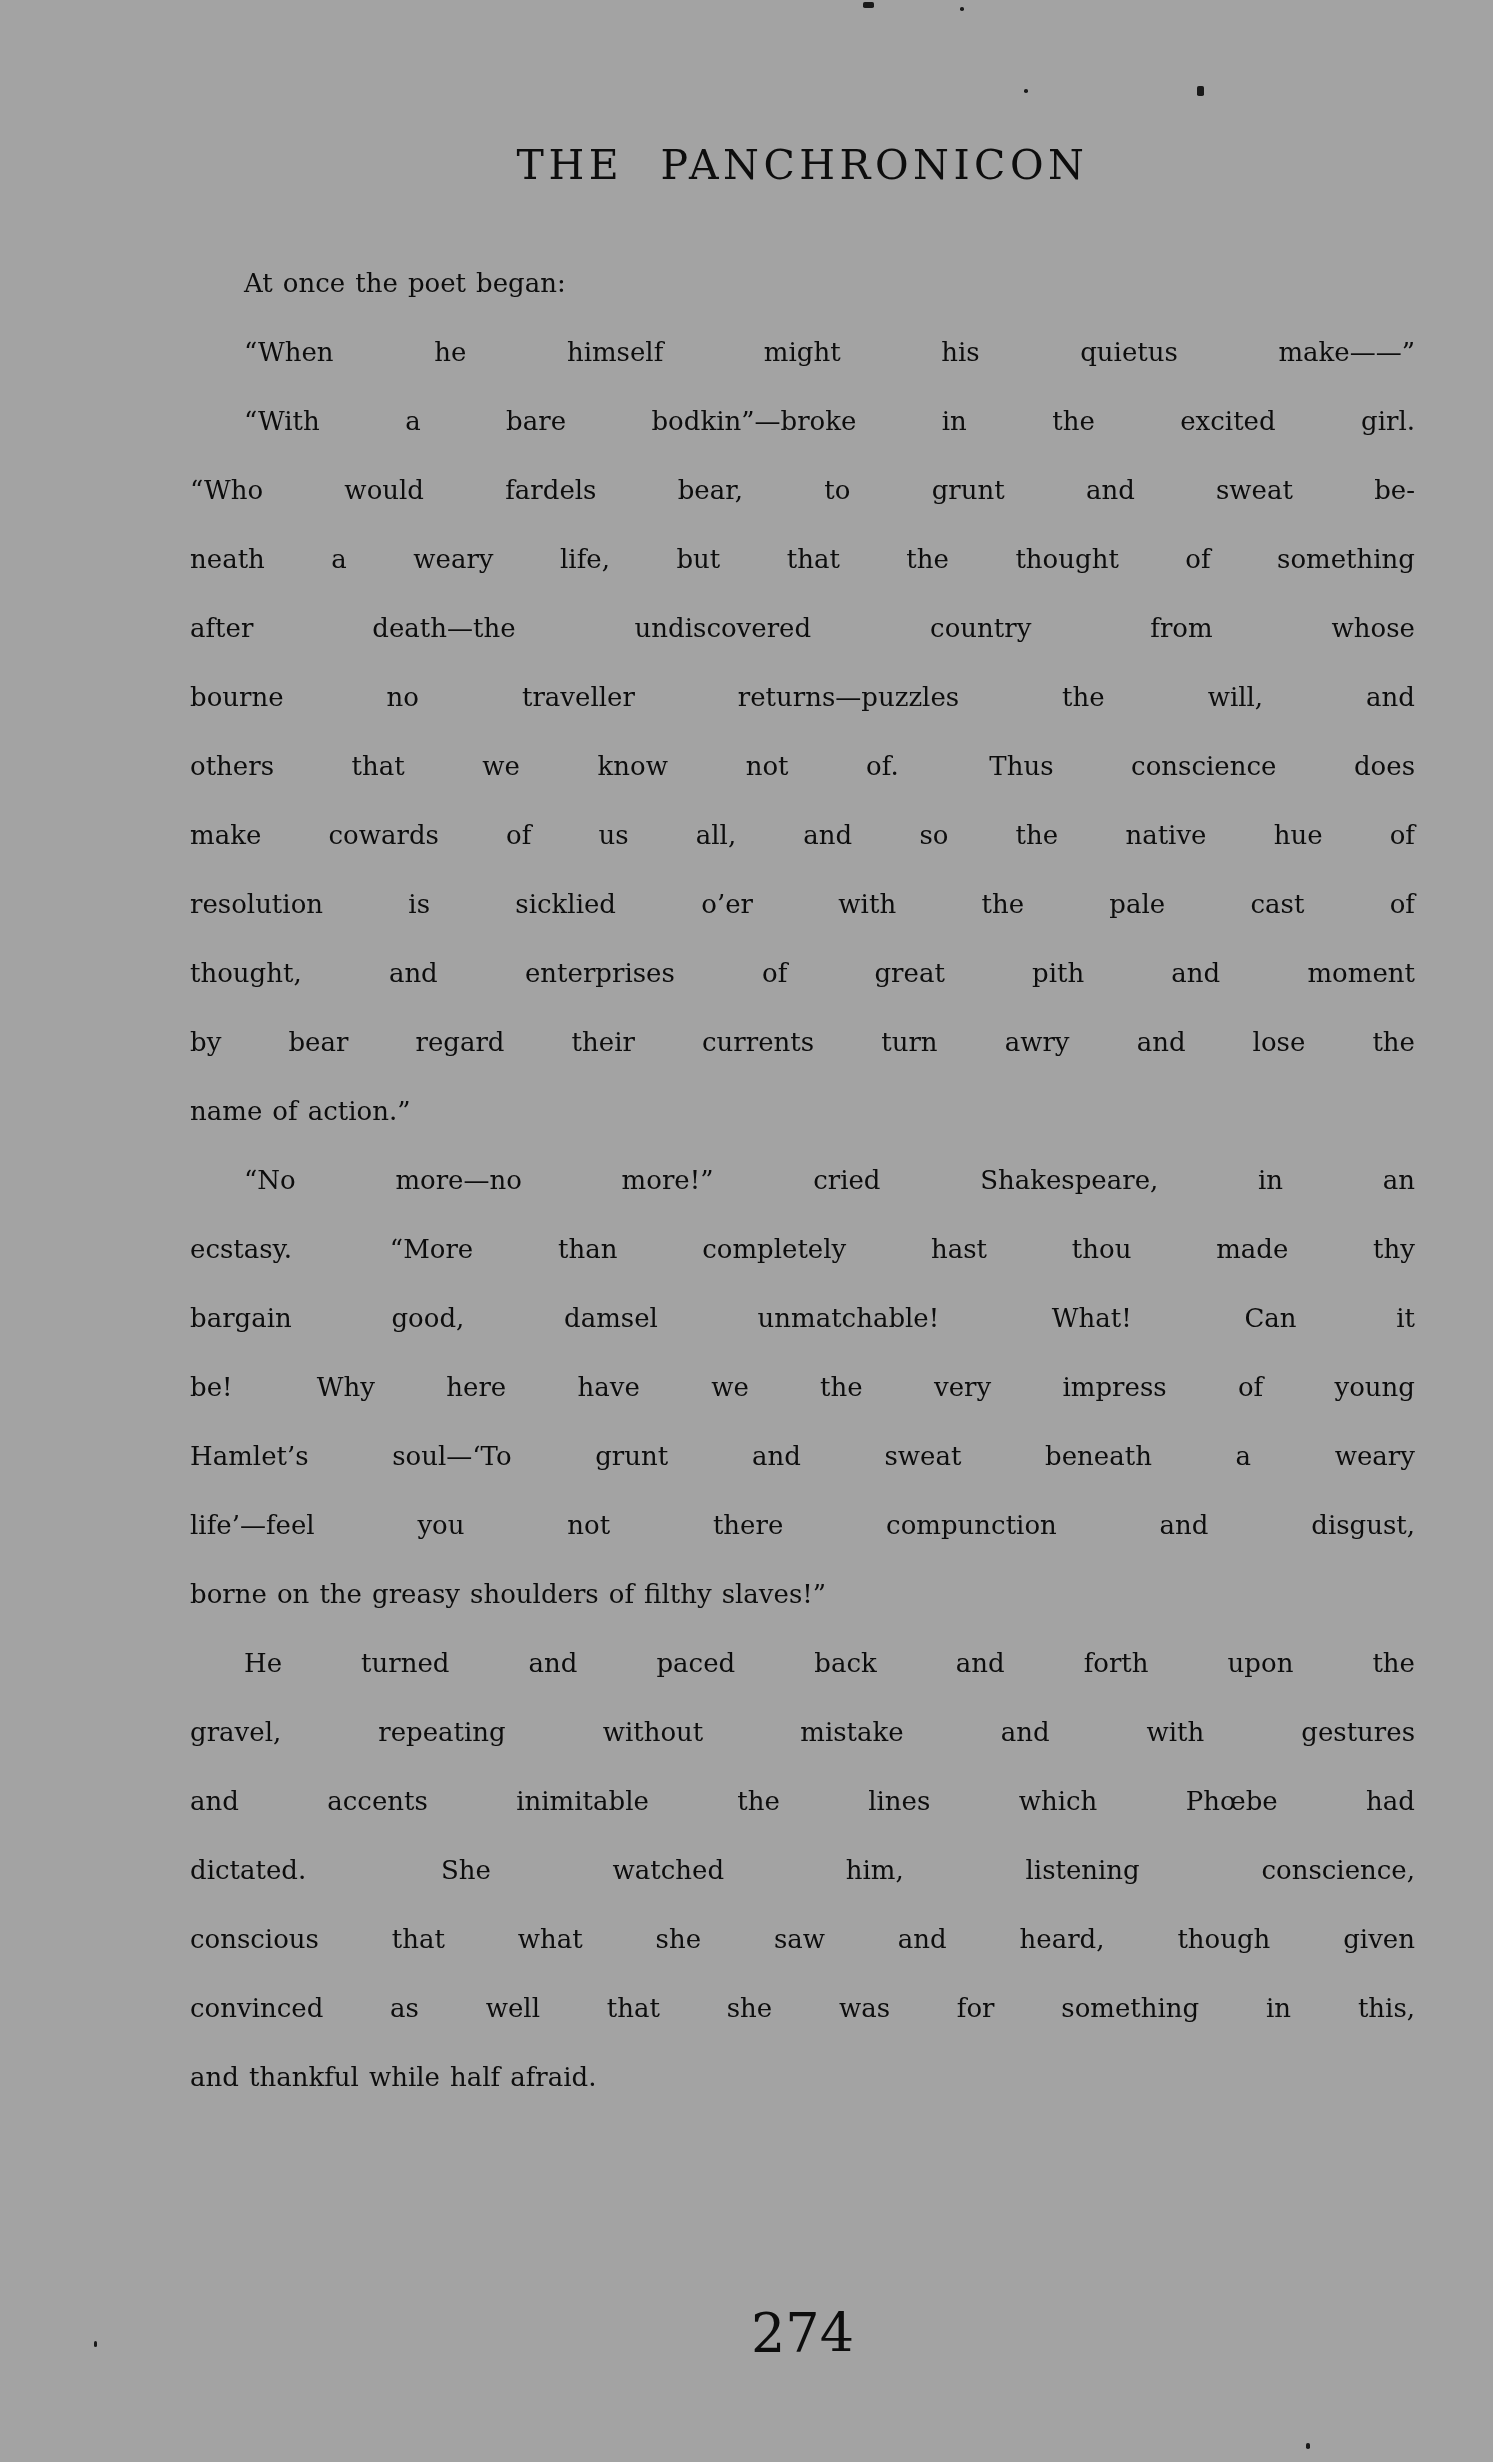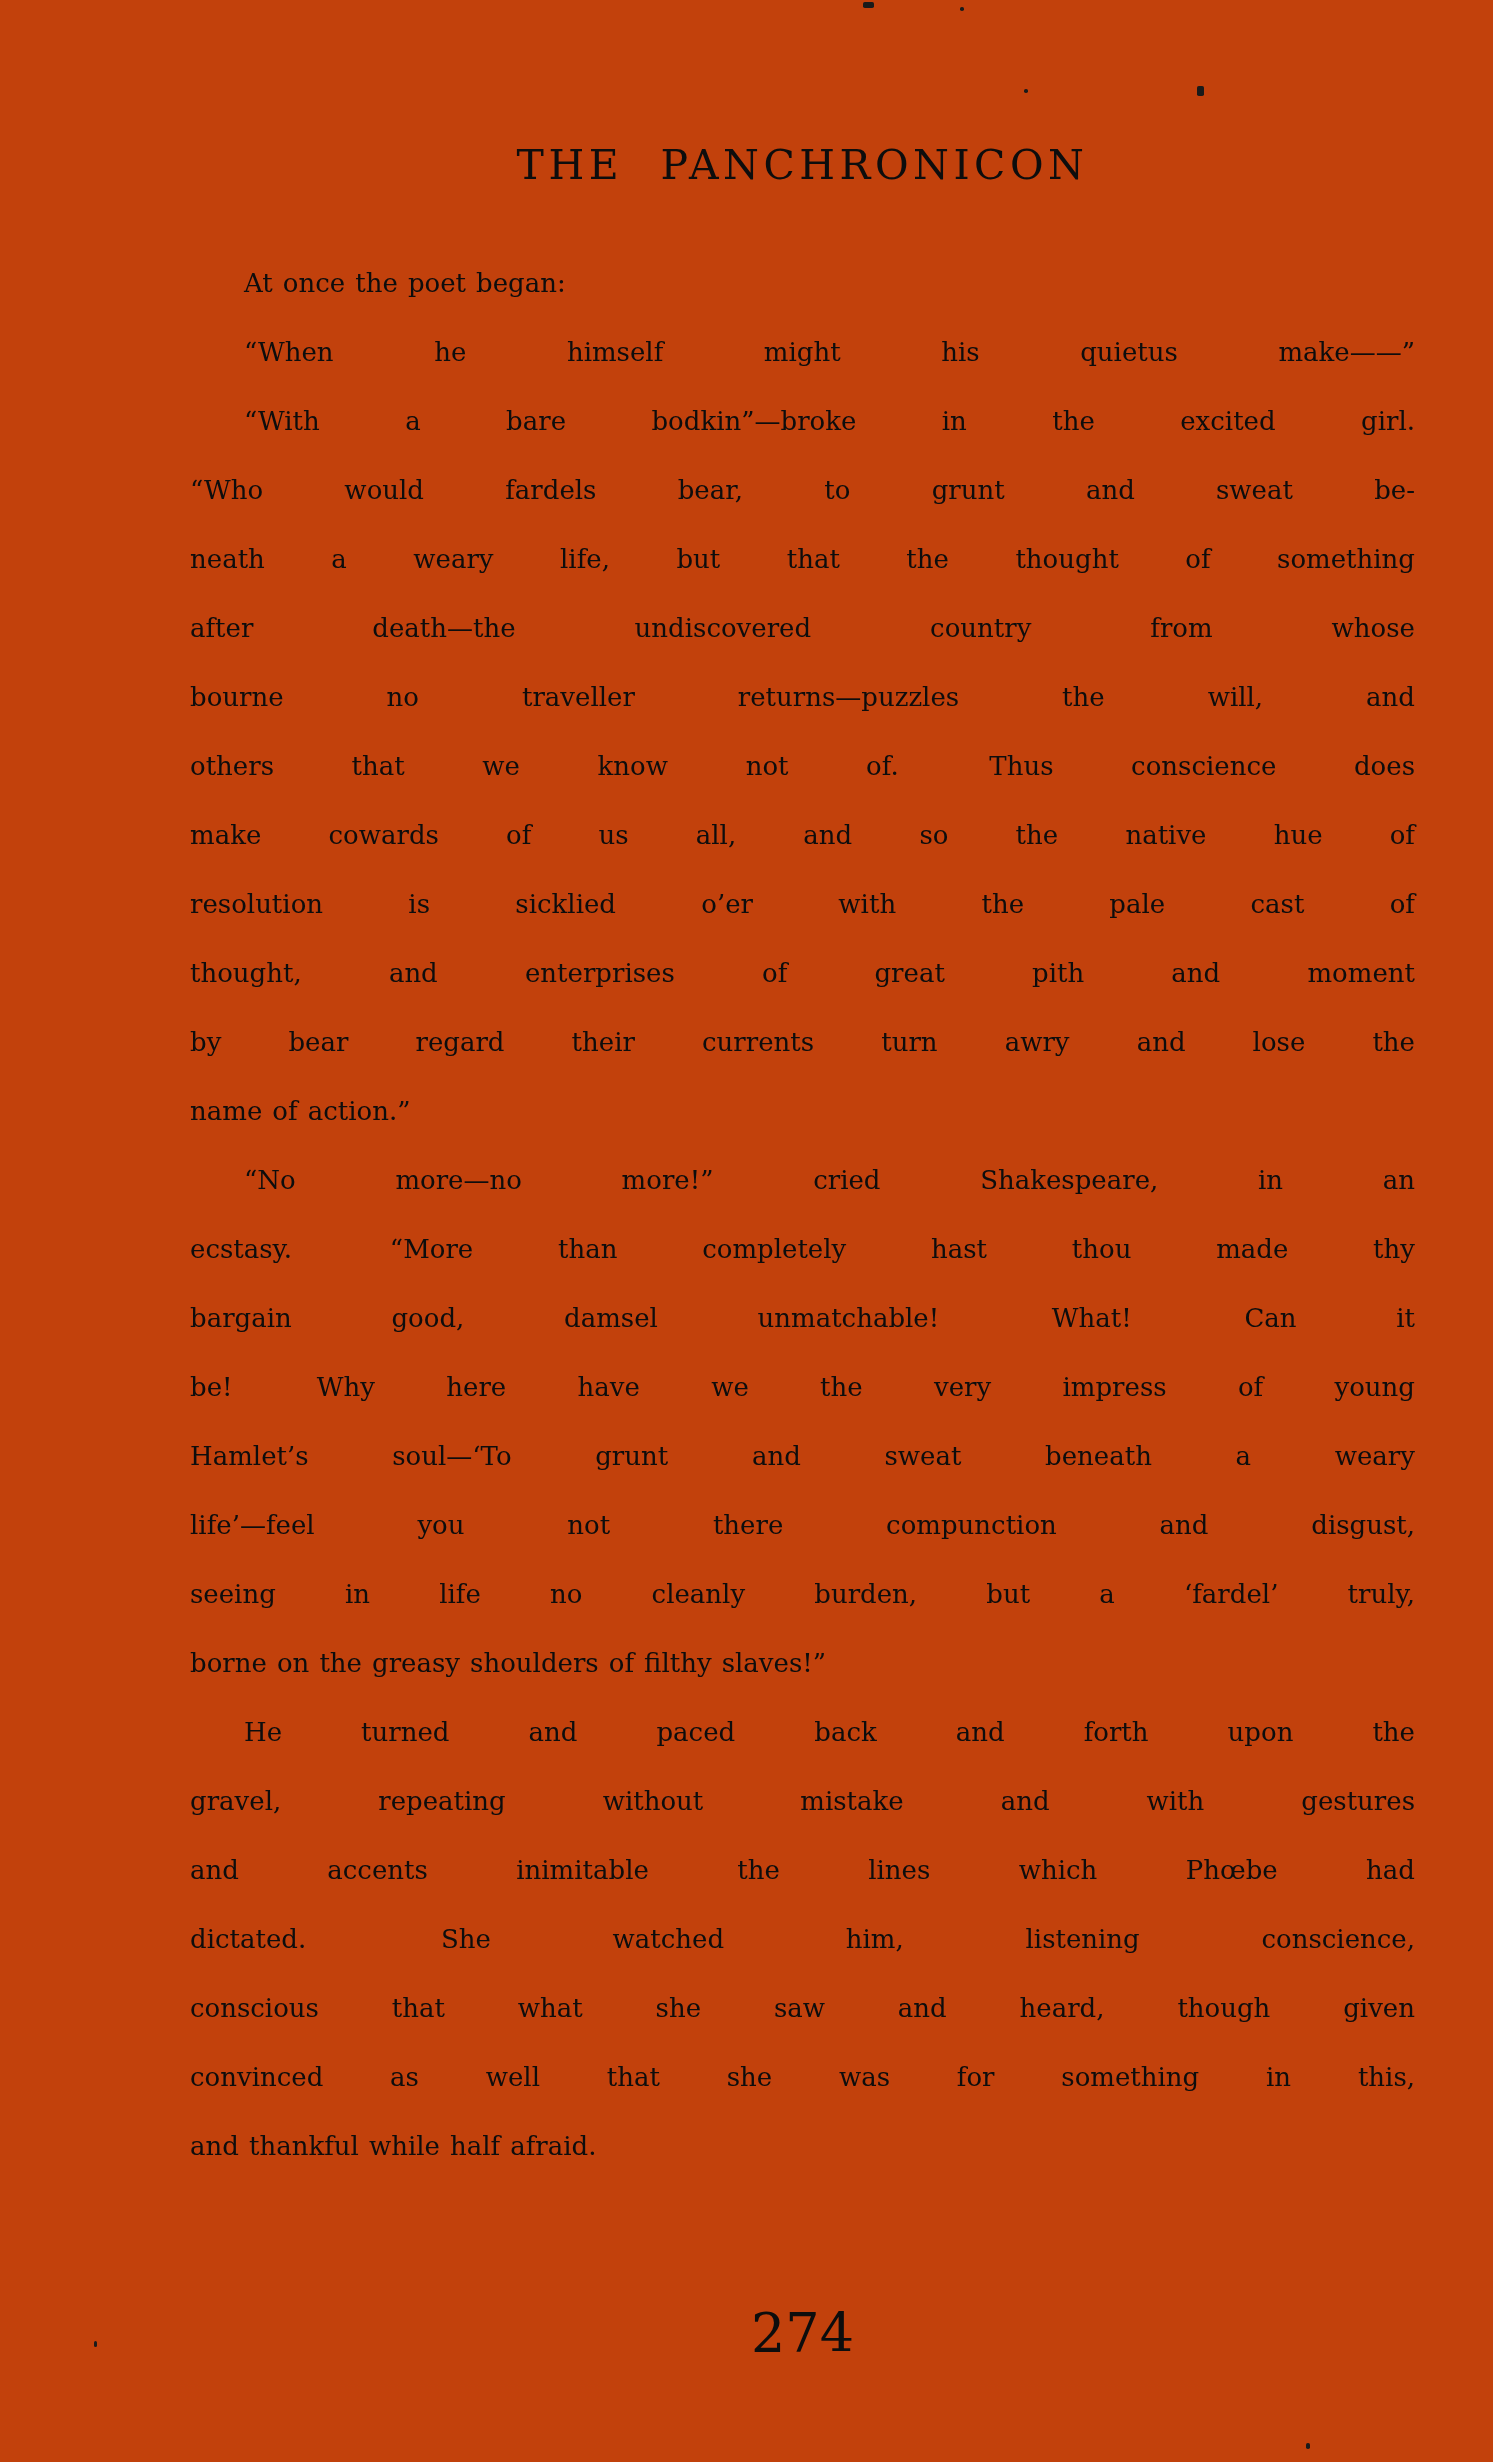--- a/index.html
+++ b/index.html
@@ -5,21 +5,21 @@
   html, body {
     margin: 0;
     padding: 0;
     background: #e8e8e8;
   }
   .page {
     position: relative;
     width: 1493px;
     height: 2462px;
     margin: 0 auto;
-    background: #c2410c;
+    background: #a3a3a3;
     color: #0d0d0d;
     font-family: "DejaVu Serif", "Liberation Serif", serif;
     overflow: hidden;
   }
   .running-head {
     position: absolute;
     top: 143px;
     left: 190px;
     width: 1225px;
     text-align: center;
@@ -98,21 +98,20 @@
         <span class="line">by bear regard their currents turn awry and lose the</span>
         <span class="line last">name of action.”</span>
       </p>
       <p class="para">
         <span class="line indent">“No more—no more!” cried Shakespeare, in an</span>
         <span class="line">ecstasy.  “More than completely hast thou made thy</span>
         <span class="line">bargain good, damsel unmatchable!  What!  Can it</span>
         <span class="line">be!  Why here have we the very impress of young</span>
         <span class="line">Hamlet’s soul—‘To grunt and sweat beneath a weary</span>
         <span class="line">life’—feel you not there compunction and disgust,</span>
-        <span class="line">seeing in life no cleanly burden, but a ‘fardel’ truly,</span>
         <span class="line last">borne on the greasy shoulders of filthy slaves!”</span>
       </p>
       <p class="para">
         <span class="line indent">He turned and paced back and forth upon the</span>
         <span class="line">gravel, repeating without mistake and with gestures</span>
         <span class="line">and accents inimitable the lines which Phœbe had</span>
         <span class="line">dictated.  She watched him, listening conscience,</span>
         <span class="line">conscious that what she saw and heard, though given</span>
         <span class="line">convinced as well that she was for something in this,</span>
         <span class="line last">and thankful while half afraid.</span>

